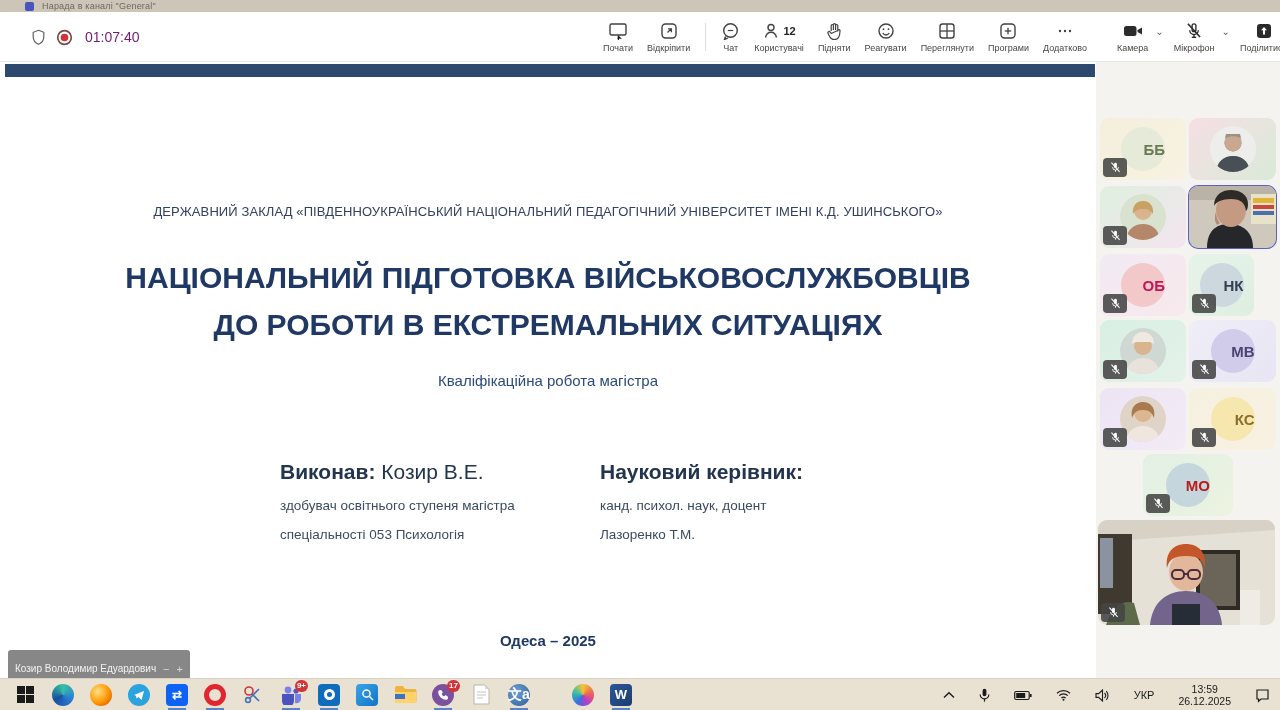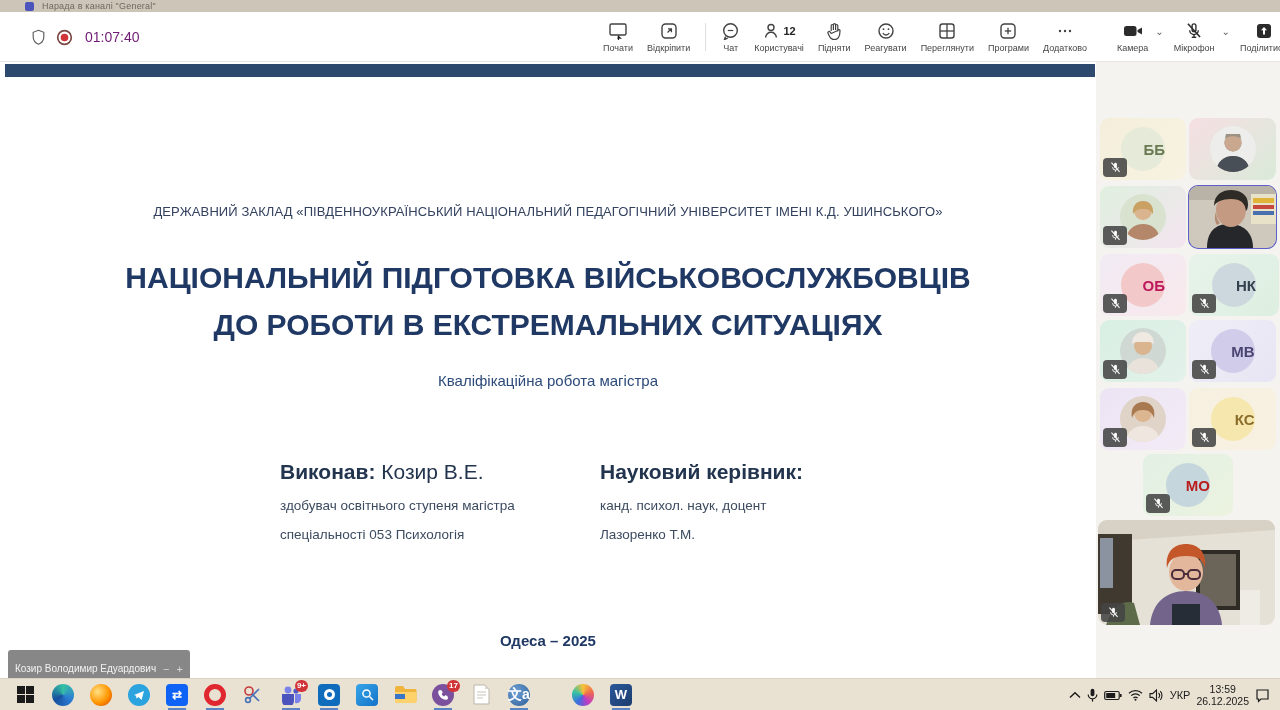--- a/index.html
+++ b/index.html
@@ -50,21 +50,21 @@
   .mic-badge { position:absolute; left:3px; bottom:3px; width:24px; height:19px; background:rgba(68,68,68,.88); border-radius:4px; display:flex; align-items:center; justify-content:center; }
   .tile.active-speaker { outline:2.5px solid #5b5fc7; outline-offset:-1px; }
   .tile svg.scene { position:absolute; left:0; top:0; width:100%; height:100%; }
 
   
   #taskbar { position:absolute; left:0; top:678px; width:1280px; height:32px; background:#e9e2d3; border-top:1px solid #d9d2c2; display:flex; align-items:center; }
   #apps { display:flex; align-items:center; gap:12px; margin-left:12px; }
   .app { position:relative; width:26px; height:30px; display:flex; align-items:center; justify-content:center; cursor:pointer; }
   .app.active::after { content:""; position:absolute; left:4px; bottom:0; width:18px; height:2px; background:#5a84c4; }
   .badge { position:absolute; right:-4px; top:0px; min-width:12px; height:12px; background:#d13438; color:#fff; font-size:8px; font-weight:bold; border-radius:6px; display:flex; align-items:center; justify-content:center; padding:0 2px; }
-  #tray { position:absolute; right:10px; top:0; height:32px; display:flex; align-items:center; gap:6px; }
+  #tray { position:absolute; right:10px; top:0; height:32px; display:flex; align-items:center; gap:24px; }
   #tray .lang { font-size:11px; color:#1b1b1b; }
   #tray .clock { font-size:10.5px; color:#1b1b1b; text-align:center; line-height:12px; }
   .trayic { display:flex; align-items:center; cursor:pointer; }
 </style>
 </head>
 <body>
 
 <svg width="0" height="0" style="position:absolute">
   <defs>
     <symbol id="i-micoff" viewBox="0 0 16 16">
@@ -290,21 +290,21 @@
   <div class="tile" style="left:4px;top:192px;width:86px;height:62px;background:linear-gradient(135deg,#f1eaf4,#f8e9ec)">
     <div class="circ ini" style="background:#f2c8c8;color:#be185d">
         <span>ОБ</span>
       </div>
     <div class="mic-badge">
         <svg width="13" height="13">
           <use href="#i-micoff"></use>
         </svg>
       </div>
   </div>
-  <div class="tile" style="left:93px;top:192px;width:90px;height:62px;background:linear-gradient(135deg,#e7f3ea,#ddefe1)">
+  <div class="tile" style="left:93px;top:192px;width:65px;height:62px;background:linear-gradient(135deg,#e7f3ea,#ddefe1)">
     <div class="circ ini" style="background:#cdd8de;color:#33414f">
         <span>НК</span>
       </div>
     <div class="mic-badge">
         <svg width="13" height="13">
           <use href="#i-micoff"></use>
         </svg>
       </div>
   </div>
 

